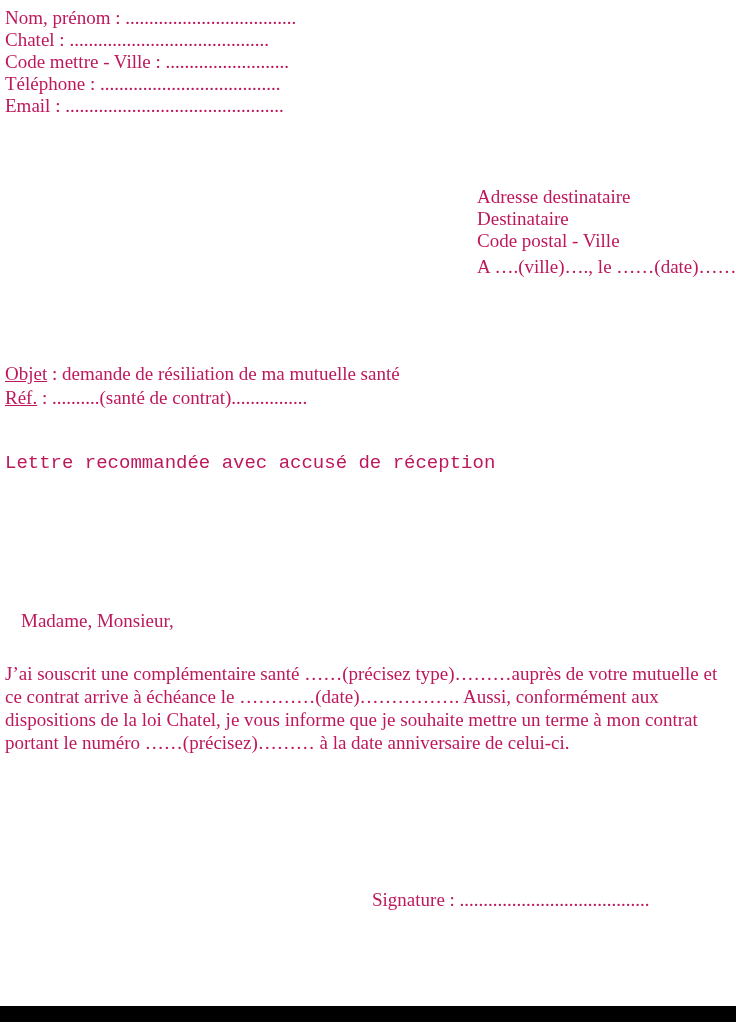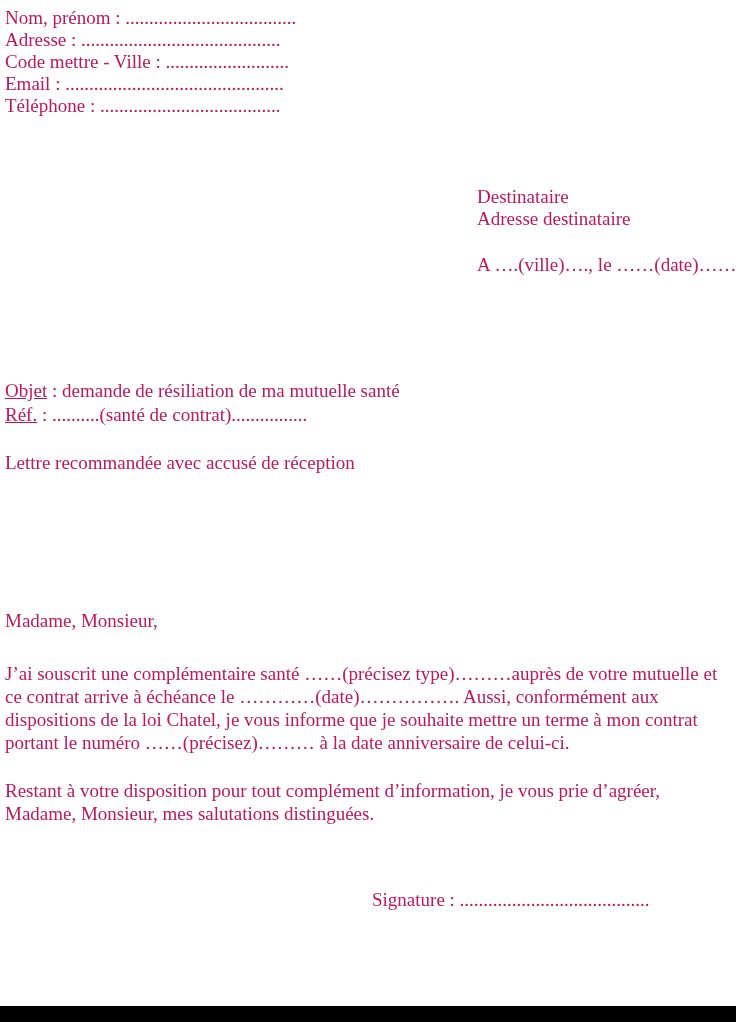--- a/index.html
+++ b/index.html
@@ -25,36 +25,37 @@
     line-height: 22px;
     white-space: nowrap;
   }
   .recipient-block {
     left: 477px;
     top: 186px;
     line-height: 22px;
     white-space: nowrap;
   }
   .place-date-line {
-    margin-top: 24px;
+    margin-top: 4px;
   }
   .subject-block {
     left: 5px;
-    top: 379px;
+    top: 362px;
     line-height: 24px;
     white-space: nowrap;
   }
   .underlined { text-decoration: underline; }
   .mention-line {
     left: 5px;
     top: 452px;
     white-space: nowrap;
+    font-family: Liberation Mono, monospace;
   }
   .salutation-line {
-    left: 5px;
+    left: 21px;
     top: 610px;
     white-space: nowrap;
     text-align: right;
   }
   .body-paragraph {
     left: 5px;
     width: 730px;
     margin: 0;
     line-height: 23px;
     text-align: left;
@@ -76,45 +77,45 @@
     background: #000000;
   }
 </style>
 </head>
 <body>
 
 <div class="page">
 
   <div class="block sender-block">
     <div>Nom, prénom : ....................................</div>
-    <div>Adresse : ..........................................</div>
+    <div>Chatel : ..........................................</div>
     <div>Code mettre - Ville : ..........................</div>
+    <div>Téléphone : ......................................</div>
     <div>Email : ..............................................</div>
-    <div>Téléphone : ......................................</div>
   </div>
 
   <div class="block recipient-block">
+    <div>Adresse destinataire</div>
     <div>Destinataire</div>
-    <div>Adresse destinataire</div>
+    <div>Code postal - Ville</div>
     <div class="place-date-line">A ….(ville)…., le ……(date)……</div>
   </div>
 
   <div class="block subject-block">
     <div>
       <span class="underlined">Objet</span><span> : demande de résiliation de ma mutuelle santé</span>
     </div>
     <div>
       <span class="underlined">Réf.</span><span> : ..........(santé de contrat)................</span>
     </div>
   </div>
 
   <div class="block mention-line">Lettre recommandée avec accusé de réception</div>
 
   <div class="block salutation-line">Madame, Monsieur,</div>
 
   <p class="block body-paragraph paragraph-1">J’ai souscrit une complémentaire santé ……(précisez type)………auprès de votre mutuelle et ce contrat arrive à échéance le …………(date)……………. Aussi, conformément aux dispositions de la loi Chatel, je vous informe que je souhaite mettre un terme à mon contrat portant le numéro ……(précisez)……… à la date anniversaire de celui-ci.</p>
-  <p class="block body-paragraph paragraph-2">Restant à votre disposition pour tout complément d’information, je vous prie d’agréer, Madame, Monsieur, mes salutations distinguées.</p>
 
   <div class="block signature-line">Signature : ........................................</div>
 
   <div class="bottom-bar"></div>
 
 </div>
 
 </body></html>

